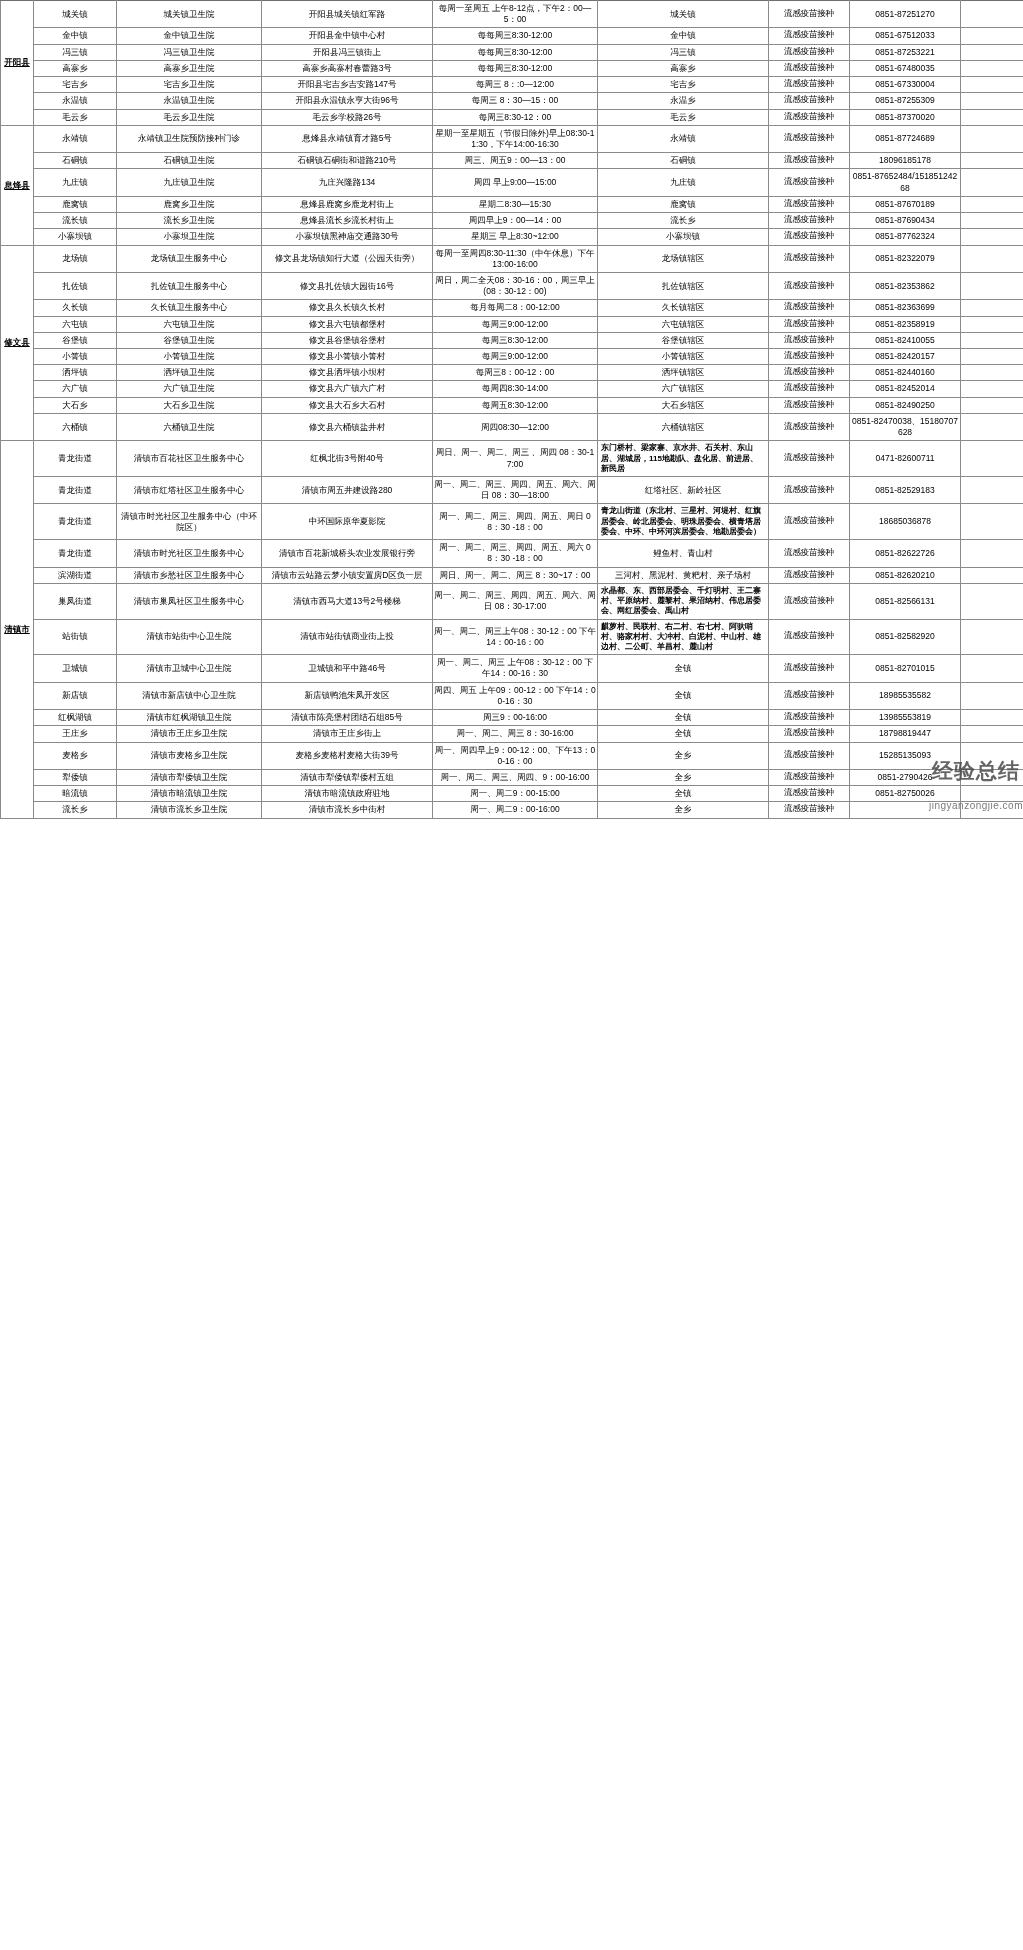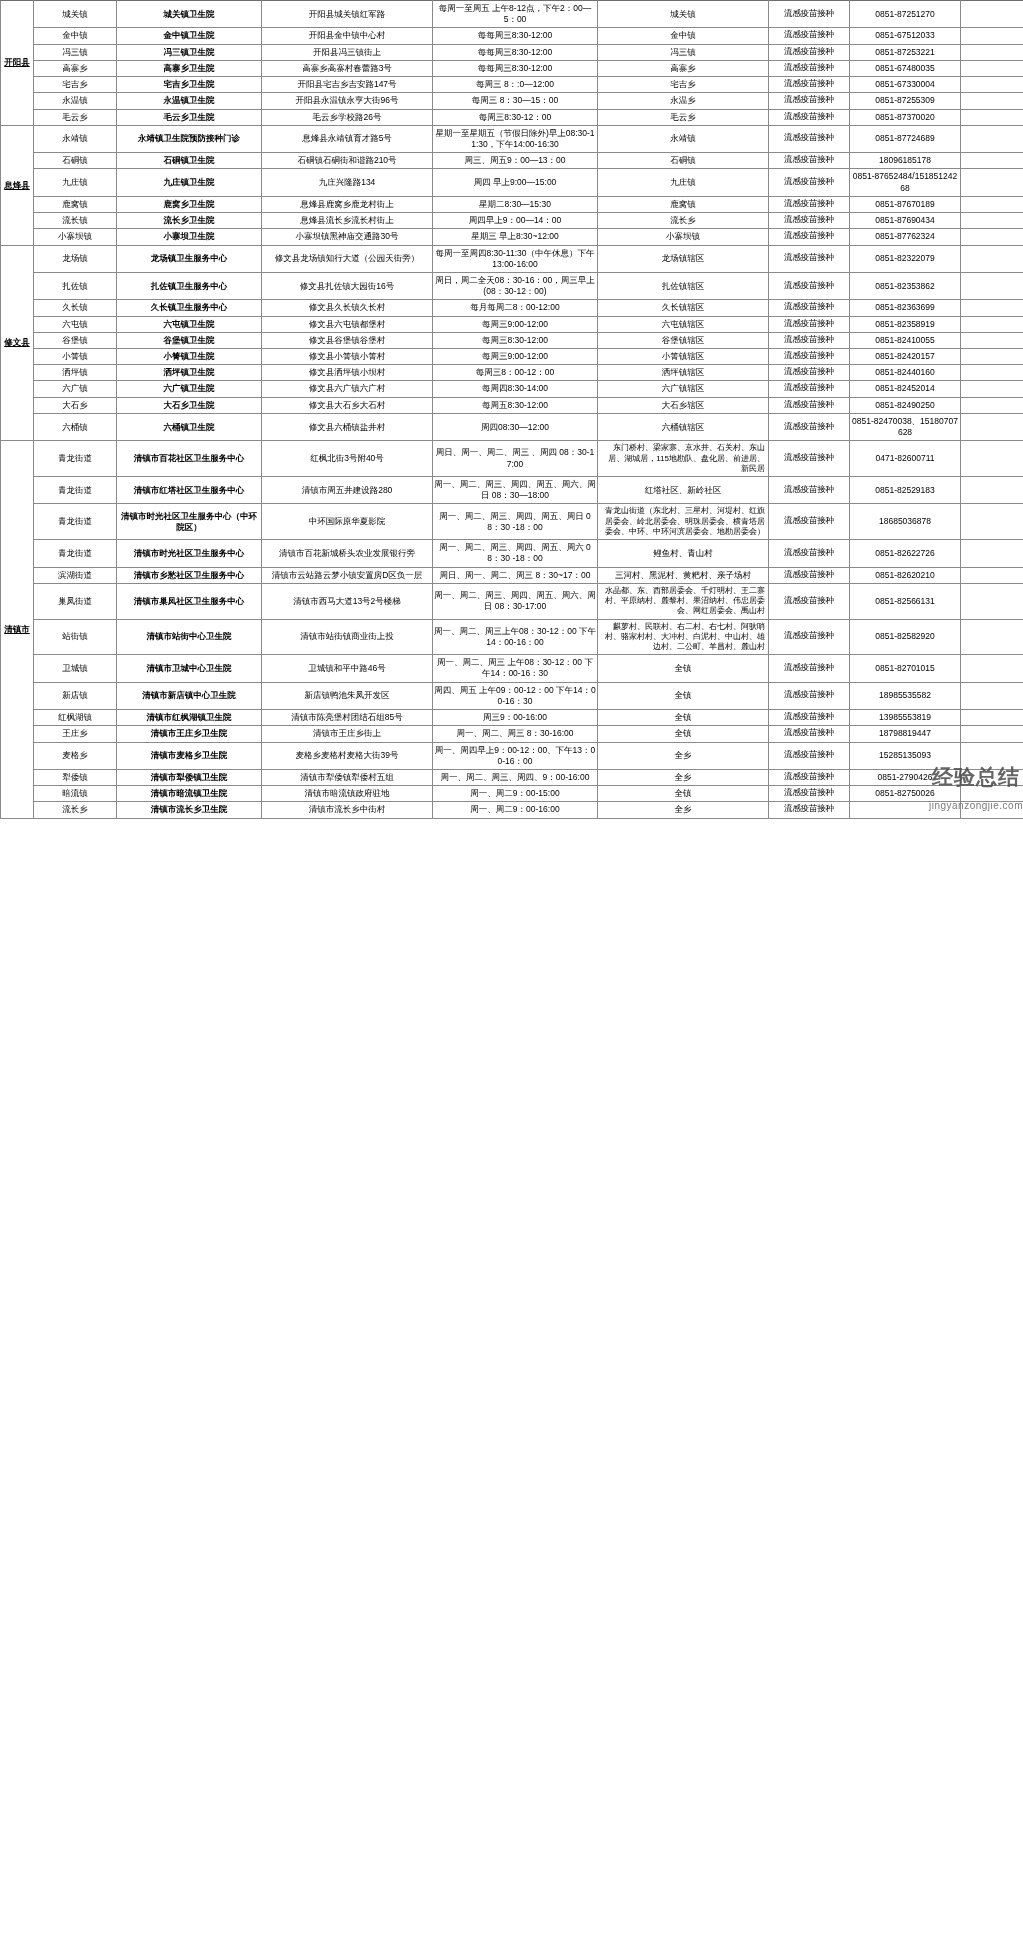--- a/index.html
+++ b/index.html
@@ -32,32 +32,32 @@
     overflow: hidden;
   }
   td.c-county {
     width: 30px;
     font-size: 9px;
     font-weight: bold;
     letter-spacing: 0px;
     text-decoration: underline;
   }
   td.c-town      { width: 80px; }
-  td.c-org       { width: 142px; font-weight: bold; }
+  td.c-org       { width: 142px; }
   td.c-addr      { width: 168px; }
   td.c-time      { width: 162px; margin-left: 26px; }
   td.c-area      { width: 168px; }
   td.c-service   { width: 78px; font-family: Liberation Mono, monospace; }
   td.c-phone     { width: 108px; }
   td.c-blank     { width: 72px; }
 
   td.c-phone  { font-size: 8px; }
   td.c-service{ font-size: 8.5px; letter-spacing: -0.2px; }
   td.c-time   { font-size: 8.5px; }
-  td.c-area.dense { font-size: 8px; line-height: 1.28; text-align: right; padding-left: 3px; padding-right: 3px; }
+  td.c-area.dense { font-size: 8px; line-height: 1.28; text-align: left; padding-left: 3px; padding-right: 3px; font-weight: bold; }
 
   tr.grp-start > td { border-top: 1.6px solid #6e6e6e; }
 
   .watermark {
     position: absolute;
     right: 0;
     bottom: 8px;
     text-align: center;
     pointer-events: none;
     user-select: none;
@@ -67,21 +67,21 @@
     font-weight: bold;
     color: #4b4b4b;
     letter-spacing: 1px;
     font-family: "Liberation Serif", "DejaVu Serif", serif;
     opacity: .85;
   }
   .watermark .wm-en {
     font-size: 10px;
     color: #7a7a7a;
     letter-spacing: .5px;
-    margin-top: 9px;
+    margin-top: 15px;
   }
 </style>
 </head>
 <body>
 
 <div id="sheet">
   <table class="vax-table">
     <tbody id="table-body">
         <tr class="grp-start">
           <td class="c-county" rowspan="7">开阳县</td>

